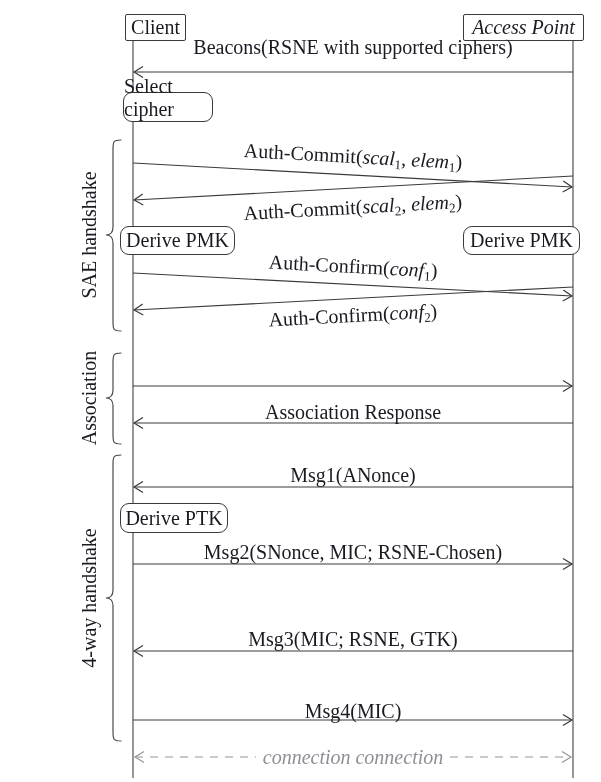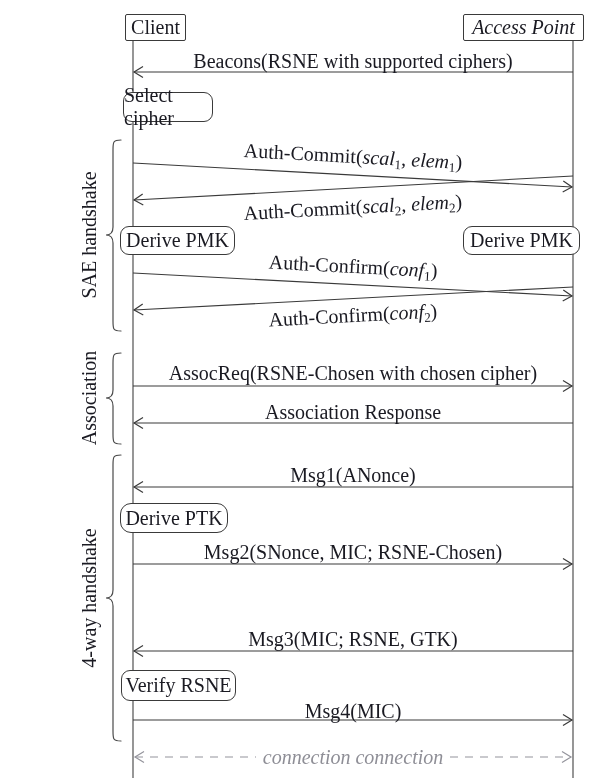--- a/index.html
+++ b/index.html
@@ -70,48 +70,44 @@
     <span>Client</span>
   </div>
   <div class="actor-box" style="left:420px;top:14px;width:121px;font-style:italic;">
     <span>Access Point</span>
   </div>
 
   <div class="side-label" style="left:46px;top:235px;">SAE handshake</div>
   <div class="side-label" style="left:46px;top:398px;">Association</div>
   <div class="side-label" style="left:46px;top:598px;">4-way handshake</div>
 
-  <div class="msg-label" style="top:51px;font-family:Liberation Serif, serif;">Beacons(RSNE with supported ciphers)</div>
+  <div class="msg-label" style="top:37px;font-family:Liberation Serif, serif;">Beacons(RSNE with supported ciphers)</div>
 
   <div class="msg-label" style="top:146px;transform:rotate(3.1deg);"><span>Auth-Commit(</span><span class="it">scal</span><span class="sub">1</span><span>, </span><span class="it">elem</span><span class="sub">1</span><span>)</span></div>
   <div class="msg-label" style="top:197px;transform:rotate(-3.1deg);"><span>Auth-Commit(</span><span class="it">scal</span><span class="sub">2</span><span>, </span><span class="it">elem</span><span class="sub">2</span><span>)</span></div>
 
   <div class="msg-label" style="top:256px;transform:rotate(3deg);"><span>Auth-Confirm(</span><span class="it">conf</span><span class="sub">1</span><span>)</span></div>
   <div class="msg-label" style="top:305px;transform:rotate(-3deg);"><span>Auth-Confirm(</span><span class="it">conf</span><span class="sub">2</span><span>)</span></div>
 
-  <div class="msg-label" style="top:363px;">AssocReq(RSNE-Chosen with chosen cipher)</div>
   <div class="msg-label" style="top:402px;">Association Response</div>
   <div class="msg-label" style="top:465px;">Msg1(ANonce)</div>
   <div class="msg-label" style="top:542px;">Msg2(SNonce, MIC; RSNE-Chosen)</div>
   <div class="msg-label" style="top:629px;">Msg3(MIC; RSNE, GTK)</div>
   <div class="msg-label" style="top:701px;">Msg4(MIC)</div>
 
   <div class="msg-label muted" style="top:747px;">
     <span class="bgw">connection connection</span>
   </div>
 
-  <div class="action-box" style="left:80px;top:92px;width:90px;height:30px;">
+  <div class="action-box" style="left:80px;top:92px;width:90px;height:30px;align-items:flex-end;">
     <span>Select cipher</span>
   </div>
   <div class="action-box" style="left:77px;top:226px;width:115px;height:29px;">
     <span>Derive PMK</span>
   </div>
   <div class="action-box" style="left:420px;top:226px;width:117px;height:29px;">
     <span>Derive PMK</span>
   </div>
-  <div class="action-box" style="left:77px;top:503px;width:108px;height:30px;border-radius:11px;">
+  <div class="action-box" style="left:77px;top:503px;width:108px;height:30px;">
     <span>Derive PTK</span>
-  </div>
-  <div class="action-box" style="left:78px;top:670px;width:115px;height:31px;">
-    <span>Verify RSNE</span>
   </div>
 
 </div>
 
 </body></html>

